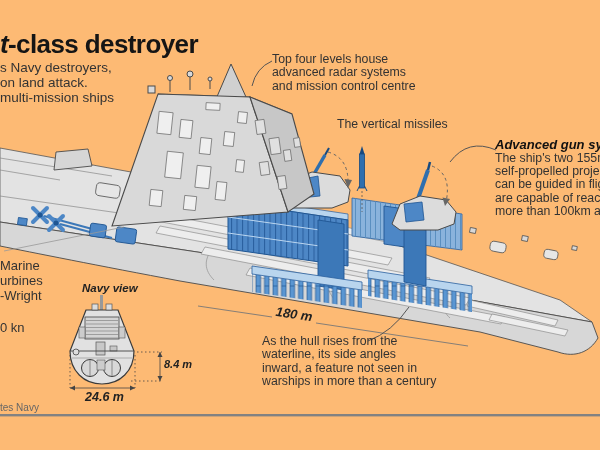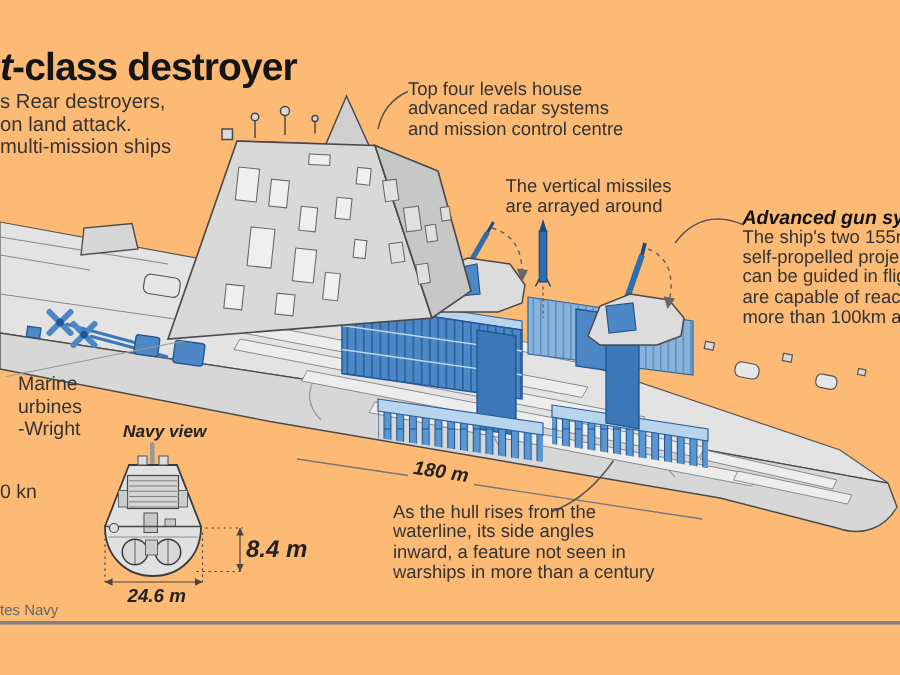--- a/index.html
+++ b/index.html
@@ -5,33 +5,33 @@
   html,body{margin:0;padding:0;background:#fff;}
   #app{position:relative;width:600px;height:450px;overflow:hidden;background:#fdba74;
        font-family:"Liberation Sans",sans-serif;color:#333;}
   .abs{position:absolute;}
   .nowrap{white-space:nowrap;}
   #title{left:0;top:29px;font-size:26px;font-weight:bold;color:#151515;letter-spacing:-0.6px;}
   #title .ital{font-style:italic;}
   .intro-line{font-size:13.5px;line-height:15px;color:#333;}
   #intro{left:0;top:60px;}
   .spec-line{font-size:13px;line-height:15px;color:#333;}
-  #specs{left:0;top:248px;padding-left:12px;}
+  #specs{left:0;top:258px;}
   #speed{left:0;top:320px;font-size:13px;color:#333;}
   .ann-heading{font-size:13px;font-weight:bold;font-style:italic;color:#111;}
   .ann-line{font-size:12.3px;line-height:13.4px;color:#333;}
   #ann-deckhouse{left:272px;top:53px;}
   #ann-missiles{left:337px;top:118px;}
   #ann-gun{left:495px;top:137px;}
   #ann-gun .ann-line{line-height:13.2px;}
   #ann-tumblehome{left:262px;top:335px;}
   #len-label{left:277px;top:304px;font-size:13px;font-weight:bold;font-style:italic;color:#222;
              transform:rotate(8.5deg);transform-origin:left top;}
   #rear-label{left:82px;top:282px;font-size:11.5px;font-weight:bold;font-style:italic;color:#222;}
-  #dim84{left:164px;top:358px;font-size:16px;font-weight:bold;font-style:italic;color:#222;}
+  #dim84{left:164px;top:358px;font-size:11px;font-weight:bold;font-style:italic;color:#222;}
   #dim246{left:85px;top:390px;font-size:12.5px;font-weight:bold;font-style:italic;color:#222;}
   #source{left:0;top:402px;font-size:10px;color:#666;}
   svg{position:absolute;left:0;top:0;}
 </style>
 </head>
 <body>
 
 <div id="app">
 
   <svg width="600" height="450" viewBox="0 0 600 450">
@@ -254,41 +254,40 @@
     </g>
 
     <rect x="0" y="414" width="600" height="2.4" fill="#828282"></rect>
   </svg>
 
   <div id="title" class="abs nowrap">
     <span class="ital">t</span><span>-class destroyer</span>
   </div>
 
   <div id="intro" class="abs">
-    <div class="intro-line nowrap">s Rear destroyers,</div>
+    <div class="intro-line nowrap">s Navy destroyers,</div>
     <div class="intro-line nowrap">on land attack.</div>
     <div class="intro-line nowrap">multi-mission ships</div>
   </div>
 
   <div id="specs" class="abs">
     <div class="spec-line nowrap">Marine</div>
     <div class="spec-line nowrap">urbines</div>
     <div class="spec-line nowrap">-Wright</div>
   </div>
   <div id="speed" class="abs nowrap">0 kn</div>
 
   <div id="ann-deckhouse" class="abs">
     <div class="ann-line nowrap">Top four levels house</div>
     <div class="ann-line nowrap">advanced radar systems</div>
     <div class="ann-line nowrap">and mission control centre</div>
   </div>
 
   <div id="ann-missiles" class="abs">
     <div class="ann-line nowrap">The vertical missiles</div>
-    <div class="ann-line nowrap">are arrayed around</div>
   </div>
 
   <div id="ann-gun" class="abs">
     <div class="ann-heading nowrap">Advanced gun system</div>
     <div class="ann-line nowrap">The ship's two 155mm g</div>
     <div class="ann-line nowrap">self-propelled projectile</div>
     <div class="ann-line nowrap">can be guided in flight. T</div>
     <div class="ann-line nowrap">are capable of reaching</div>
     <div class="ann-line nowrap">more than 100km away</div>
   </div>

